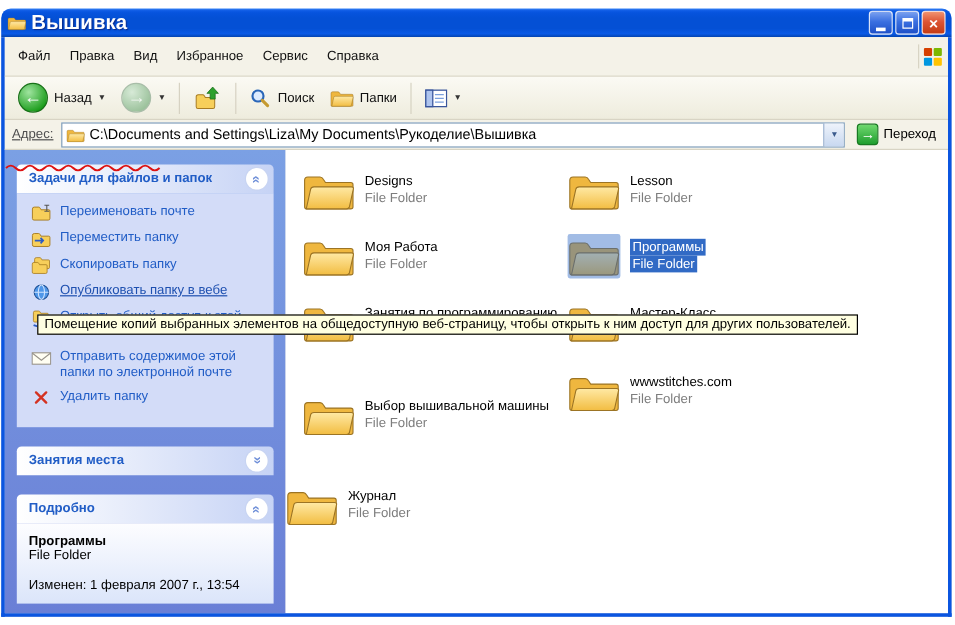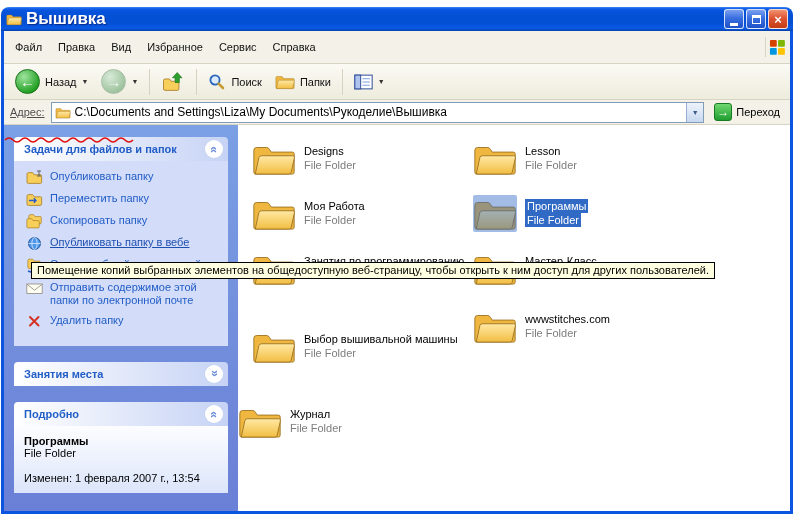--- a/index.html
+++ b/index.html
@@ -196,21 +196,21 @@
             <span class="chev">
                 <i class="up">«</i>
               </span>
           </div>
           <div class="taskbox-body">
             <div class="task-item">
               <svg class="ticon" viewBox="0 0 17 15">
                   <use href="#mfold"></use>
                   <path d="M11,1 L15,1 M13,1 L13,6 M11,6 L15,6" stroke="#555" stroke-width="0.9" fill="none"></path>
                 </svg>
-              <span class="task-label">Опубликовать папку</span>
+              <span class="task-label">Переименовать почте</span>
             </div>
             <div class="task-item">
               <svg class="ticon" viewBox="0 0 17 15">
                   <use href="#mfold"></use>
                   <path d="M3,8.5 L10,8.5 M7.8,6.2 L10,8.5 L7.8,10.8" stroke="#2c5cc5" stroke-width="1.4" fill="none"></path>
                 </svg>
               <span class="task-label">Переместить папку</span>
             </div>
             <div class="task-item">
               <svg class="ticon" viewBox="0 0 17 15">
@@ -230,21 +230,21 @@
                 <path d="M1,4 Q5,0 9,4 T17,4 T25,4 T33,4 T41,4 T49,4 T57,4 T65,4 T73,4 T81,4 T89,4 T97,4 T105,4 T113,4 T121,4 T129,4" stroke="#dd1212" stroke-width="1.6" fill="none"></path>
               </svg>
             </div>
             <div class="task-item">
               <svg class="ticon" viewBox="0 0 17 15">
                   <use href="#mfold" transform="translate(1,-1) scale(0.85)"></use>
                   <path d="M2,13 Q8.5,15.8 15,13" stroke="#2c5cc5" stroke-width="1.6" fill="none"></path>
                 </svg>
               <span class="task-label">Открыть общий доступ к этой</span>
             </div>
-            <div class="task-item" style="margin-top:8px; width:190px;">
+            <div class="task-item" style="margin-top:18px; width:190px;">
               <svg class="ticon" viewBox="0 0 17 15">
                 <rect x="0.8" y="3" width="15.4" height="9.5" fill="#fffef2" stroke="#98938a" stroke-width="0.9"></rect>
                 <path d="M0.8,3.2 L8.5,9.2 L16.2,3.2" fill="none" stroke="#98938a" stroke-width="0.9"></path>
               </svg>
               <span class="task-label">Отправить содержимое этой папки по электронной почте</span>
             </div>
             <div class="task-item">
               <svg class="ticon" viewBox="0 0 17 15">
                   <path d="M4,3 L12.5,11.5 M12.5,3 L4,11.5" stroke="#d43222" stroke-width="2" stroke-linecap="round"></path>
                 </svg>

